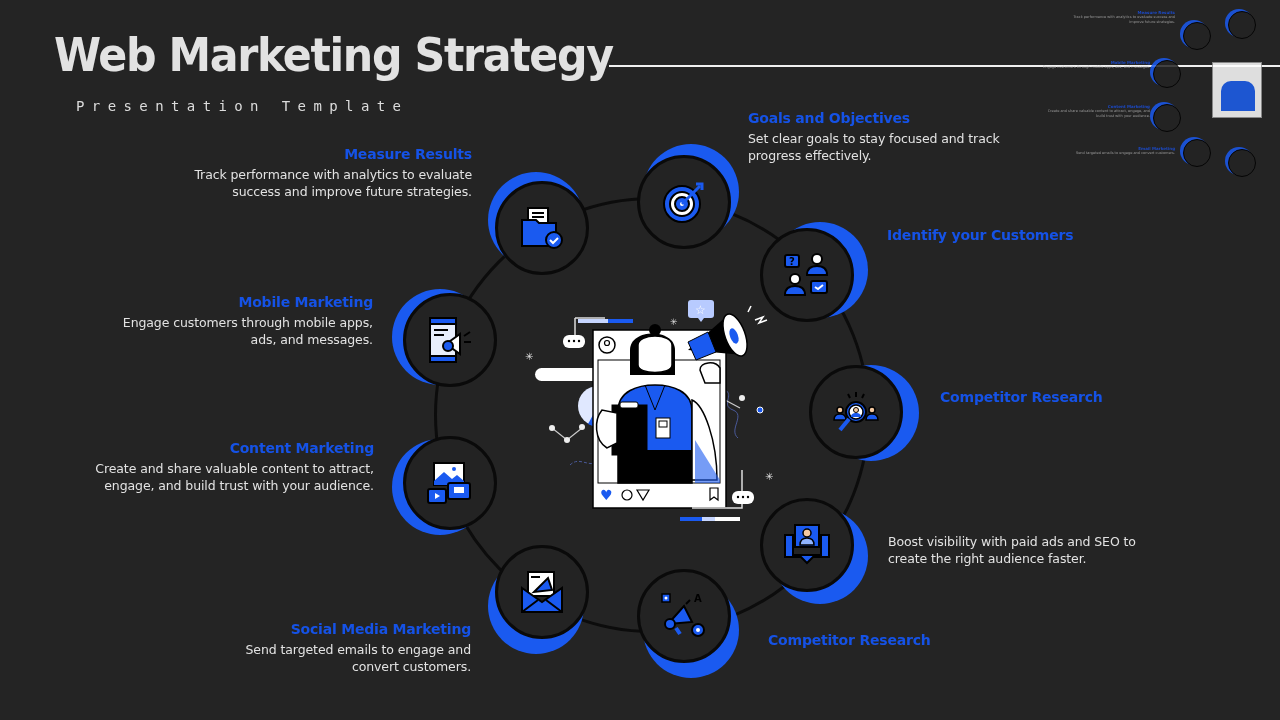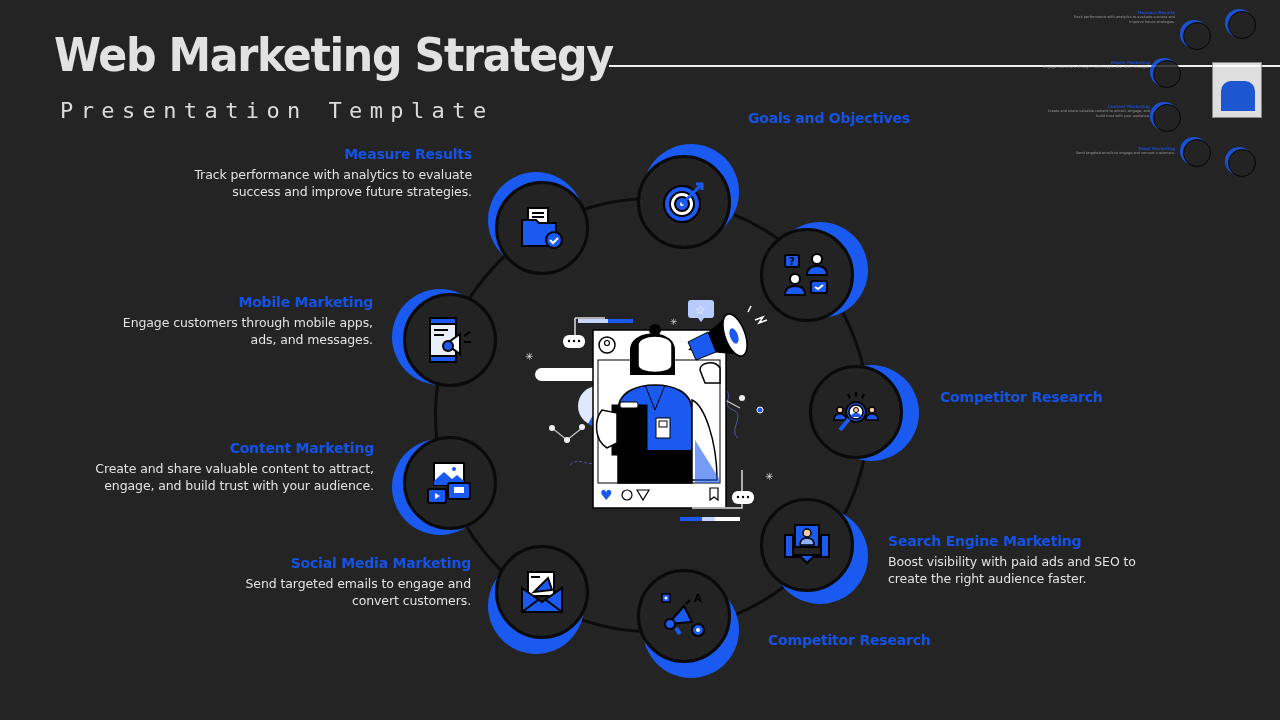--- a/index.html
+++ b/index.html
@@ -11,23 +11,23 @@
     color: #e6e6e6;
   }
   .title {
     position: absolute; left: 54px; top: 28px;
     font-family: "DejaVu Sans", sans-serif;
     font-weight: bold; font-size: 46px; letter-spacing: -1.5px;
     color: #e2e2e2; white-space: nowrap;
     transform: scaleX(0.93); transform-origin: left top;
   }
   .subtitle {
-    position: absolute; left: 60px; top: 98px;
+    position: absolute; left: 76px; top: 98px;
     font-family: "DejaVu Sans Mono", monospace;
-    font-size: 22px; letter-spacing: 7.4px; color: #dcdcdc; white-space: nowrap;
+    font-size: 14px; letter-spacing: 7.4px; color: #dcdcdc; white-space: nowrap;
   }
   .title-rule {
     position: absolute; left: 609px; top: 65px; width: 671px; height: 2px; background: #f0f0f0;
   }
   
   .thumb {
     position: absolute; left: 1040px; top: -6px; width: 240px; height: 190px; overflow: hidden;
     opacity: 0.85;
   }
   .thumb .t-item { position:absolute; text-align: right; width: 110px; }
@@ -222,39 +222,40 @@
     <circle cx="38" cy="38" r="2" fill="#fff"></circle>
   </svg>
 </div>
 
 <div class="item left" style="right:808px;top:146px;width:300px;">
   <div class="h">Measure Results</div>
   <div class="p">Track performance with analytics to evaluate success and improve future strategies.</div>
 </div>
 <div class="item right" style="left:748px;top:110px;width:260px;">
   <div class="h">Goals and Objectives</div>
+  <div class="p">Set clear goals to stay focused and track progress effectively.</div>
 </div>
 <div class="item right" style="left:887px;top:227px;width:240px;">
+  <div class="h">Identify your Customers</div>
 </div>
 <div class="item left" style="right:907px;top:294px;width:260px;">
   <div class="h">Mobile Marketing</div>
   <div class="p">Engage customers through mobile apps, ads, and messages.</div>
 </div>
 <div class="item right" style="left:940px;top:389px;width:260px;">
   <div class="h">Competitor Research</div>
 </div>
 <div class="item left" style="right:906px;top:440px;width:290px;">
   <div class="h">Content Marketing</div>
   <div class="p">Create and share valuable content to attract, engage, and build trust with your audience.</div>
 </div>
 <div class="item right" style="left:888px;top:533px;width:250px;">
-  <div class="h">Search Engine Marketing</div>
   <div class="p">Boost visibility with paid ads and SEO to create the right audience faster.</div>
 </div>
-<div class="item left" style="right:809px;top:555px;width:230px;">
+<div class="item left" style="right:809px;top:621px;width:230px;">
   <div class="h">Social Media Marketing</div>
   <div class="p">Send targeted emails to engage and convert customers.</div>
 </div>
 <div class="item right" style="left:768px;top:632px;width:260px;">
   <div class="h">Competitor Research</div>
 </div>
 
 <div class="illus">
   <svg viewBox="0 0 270 240" width="270" height="240">
 

